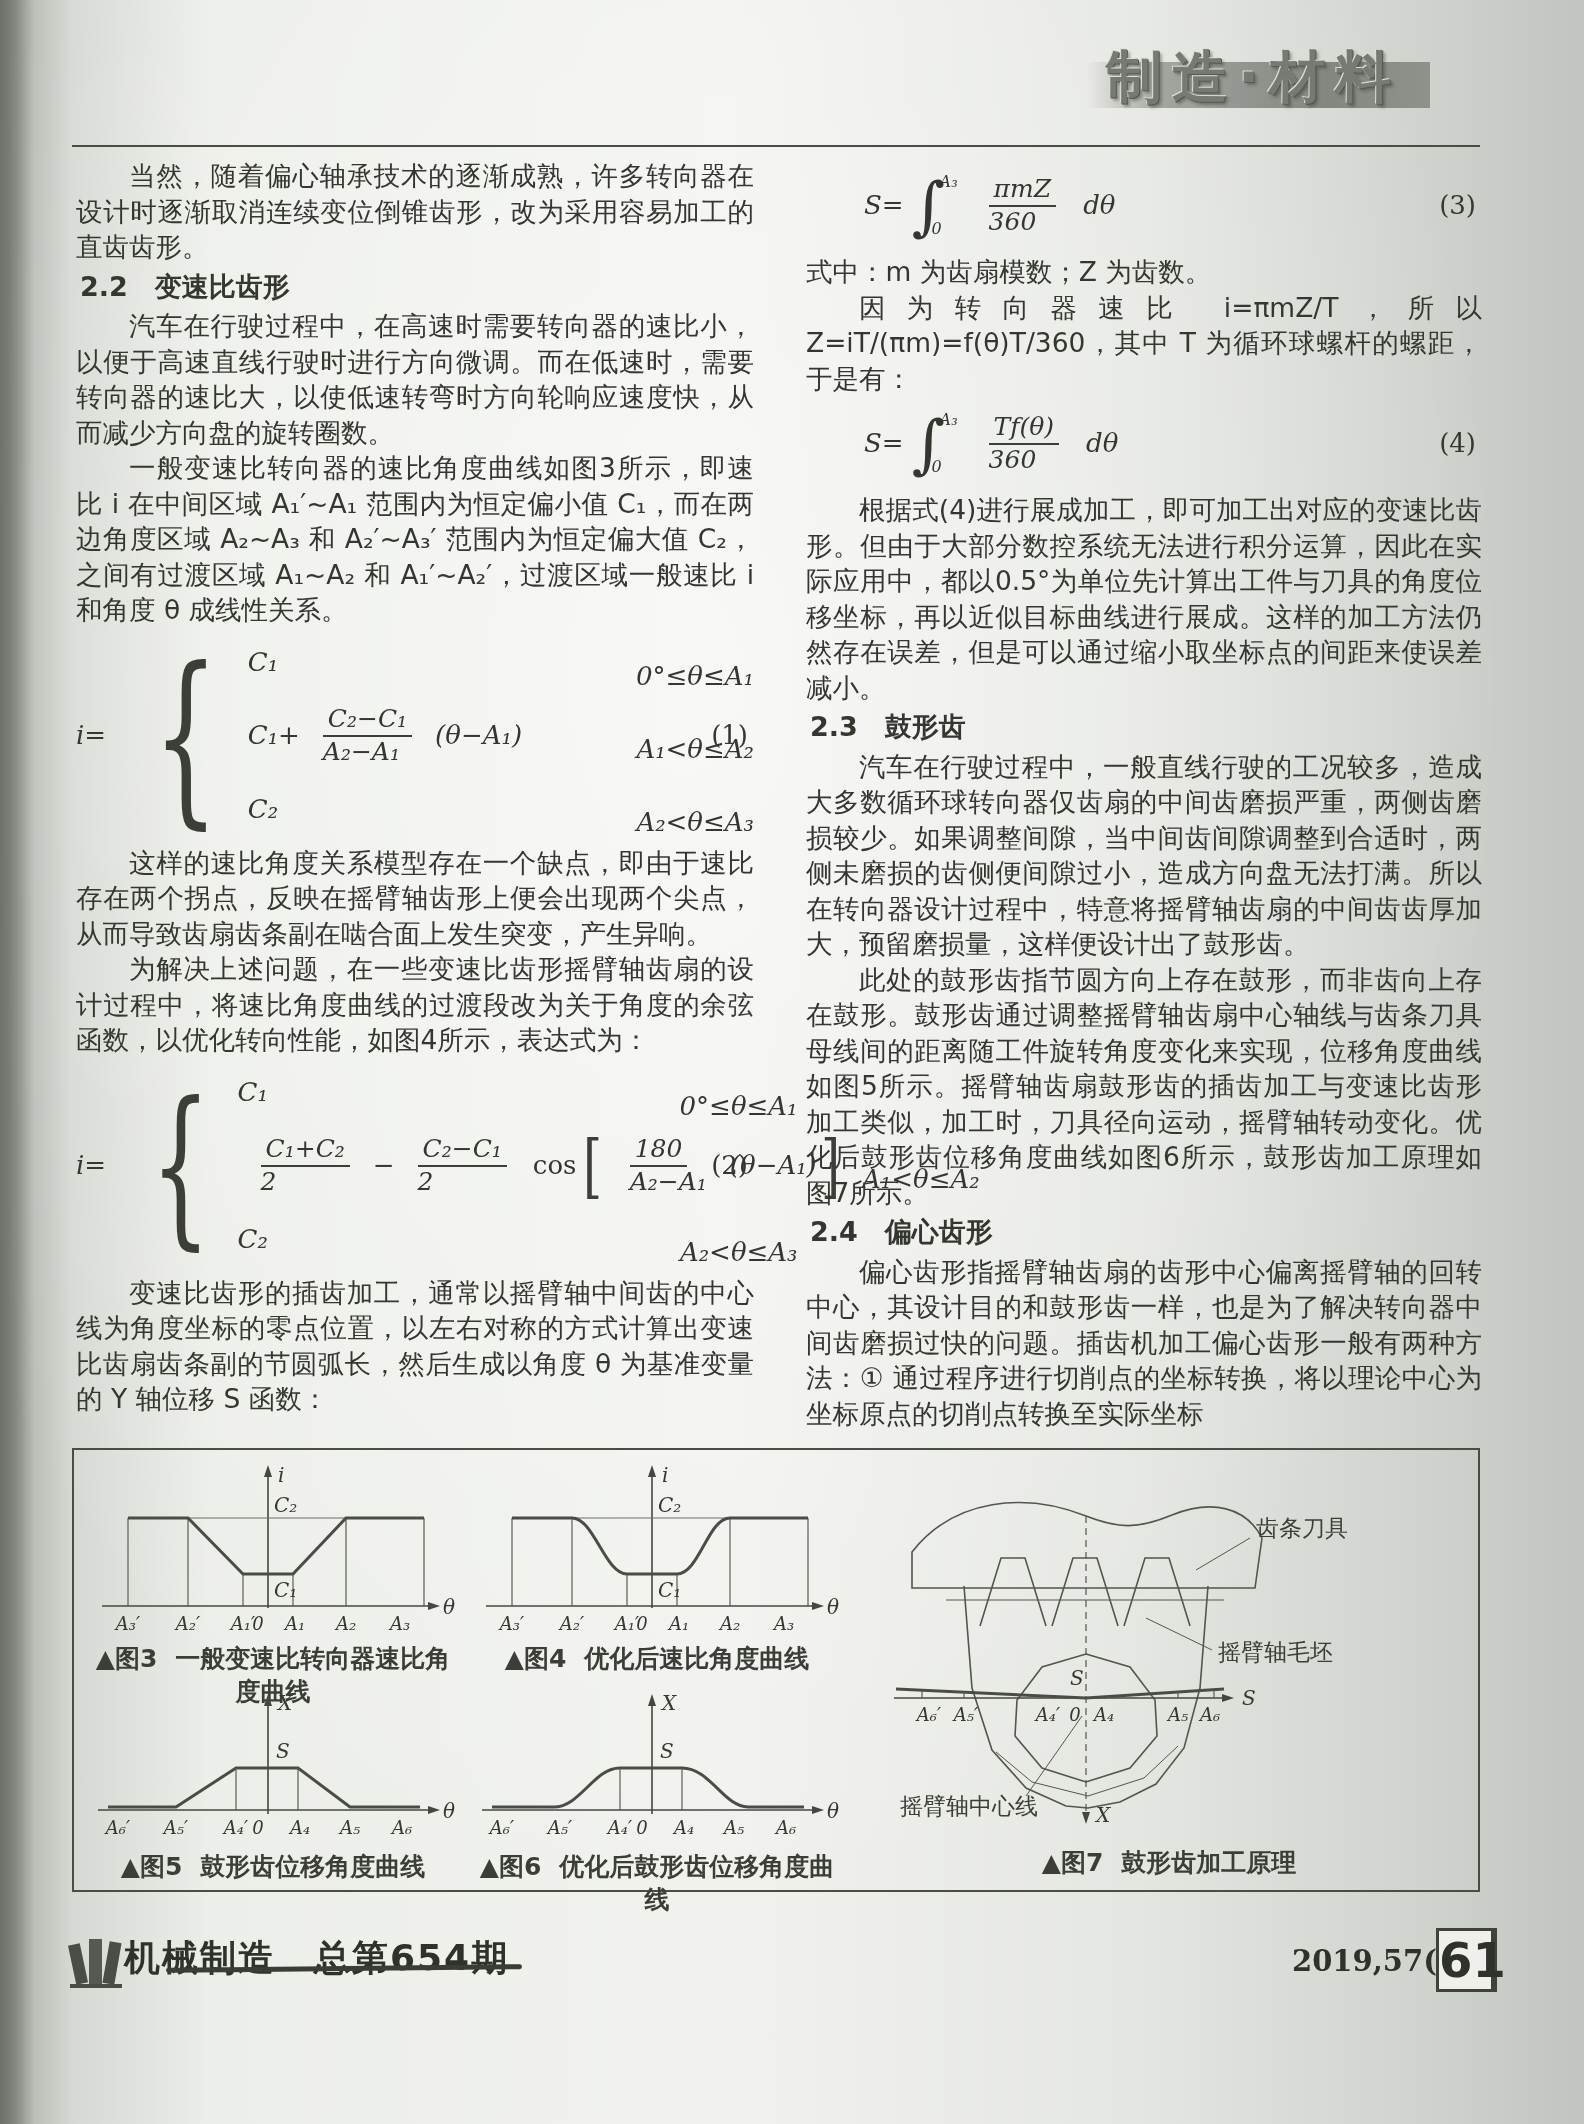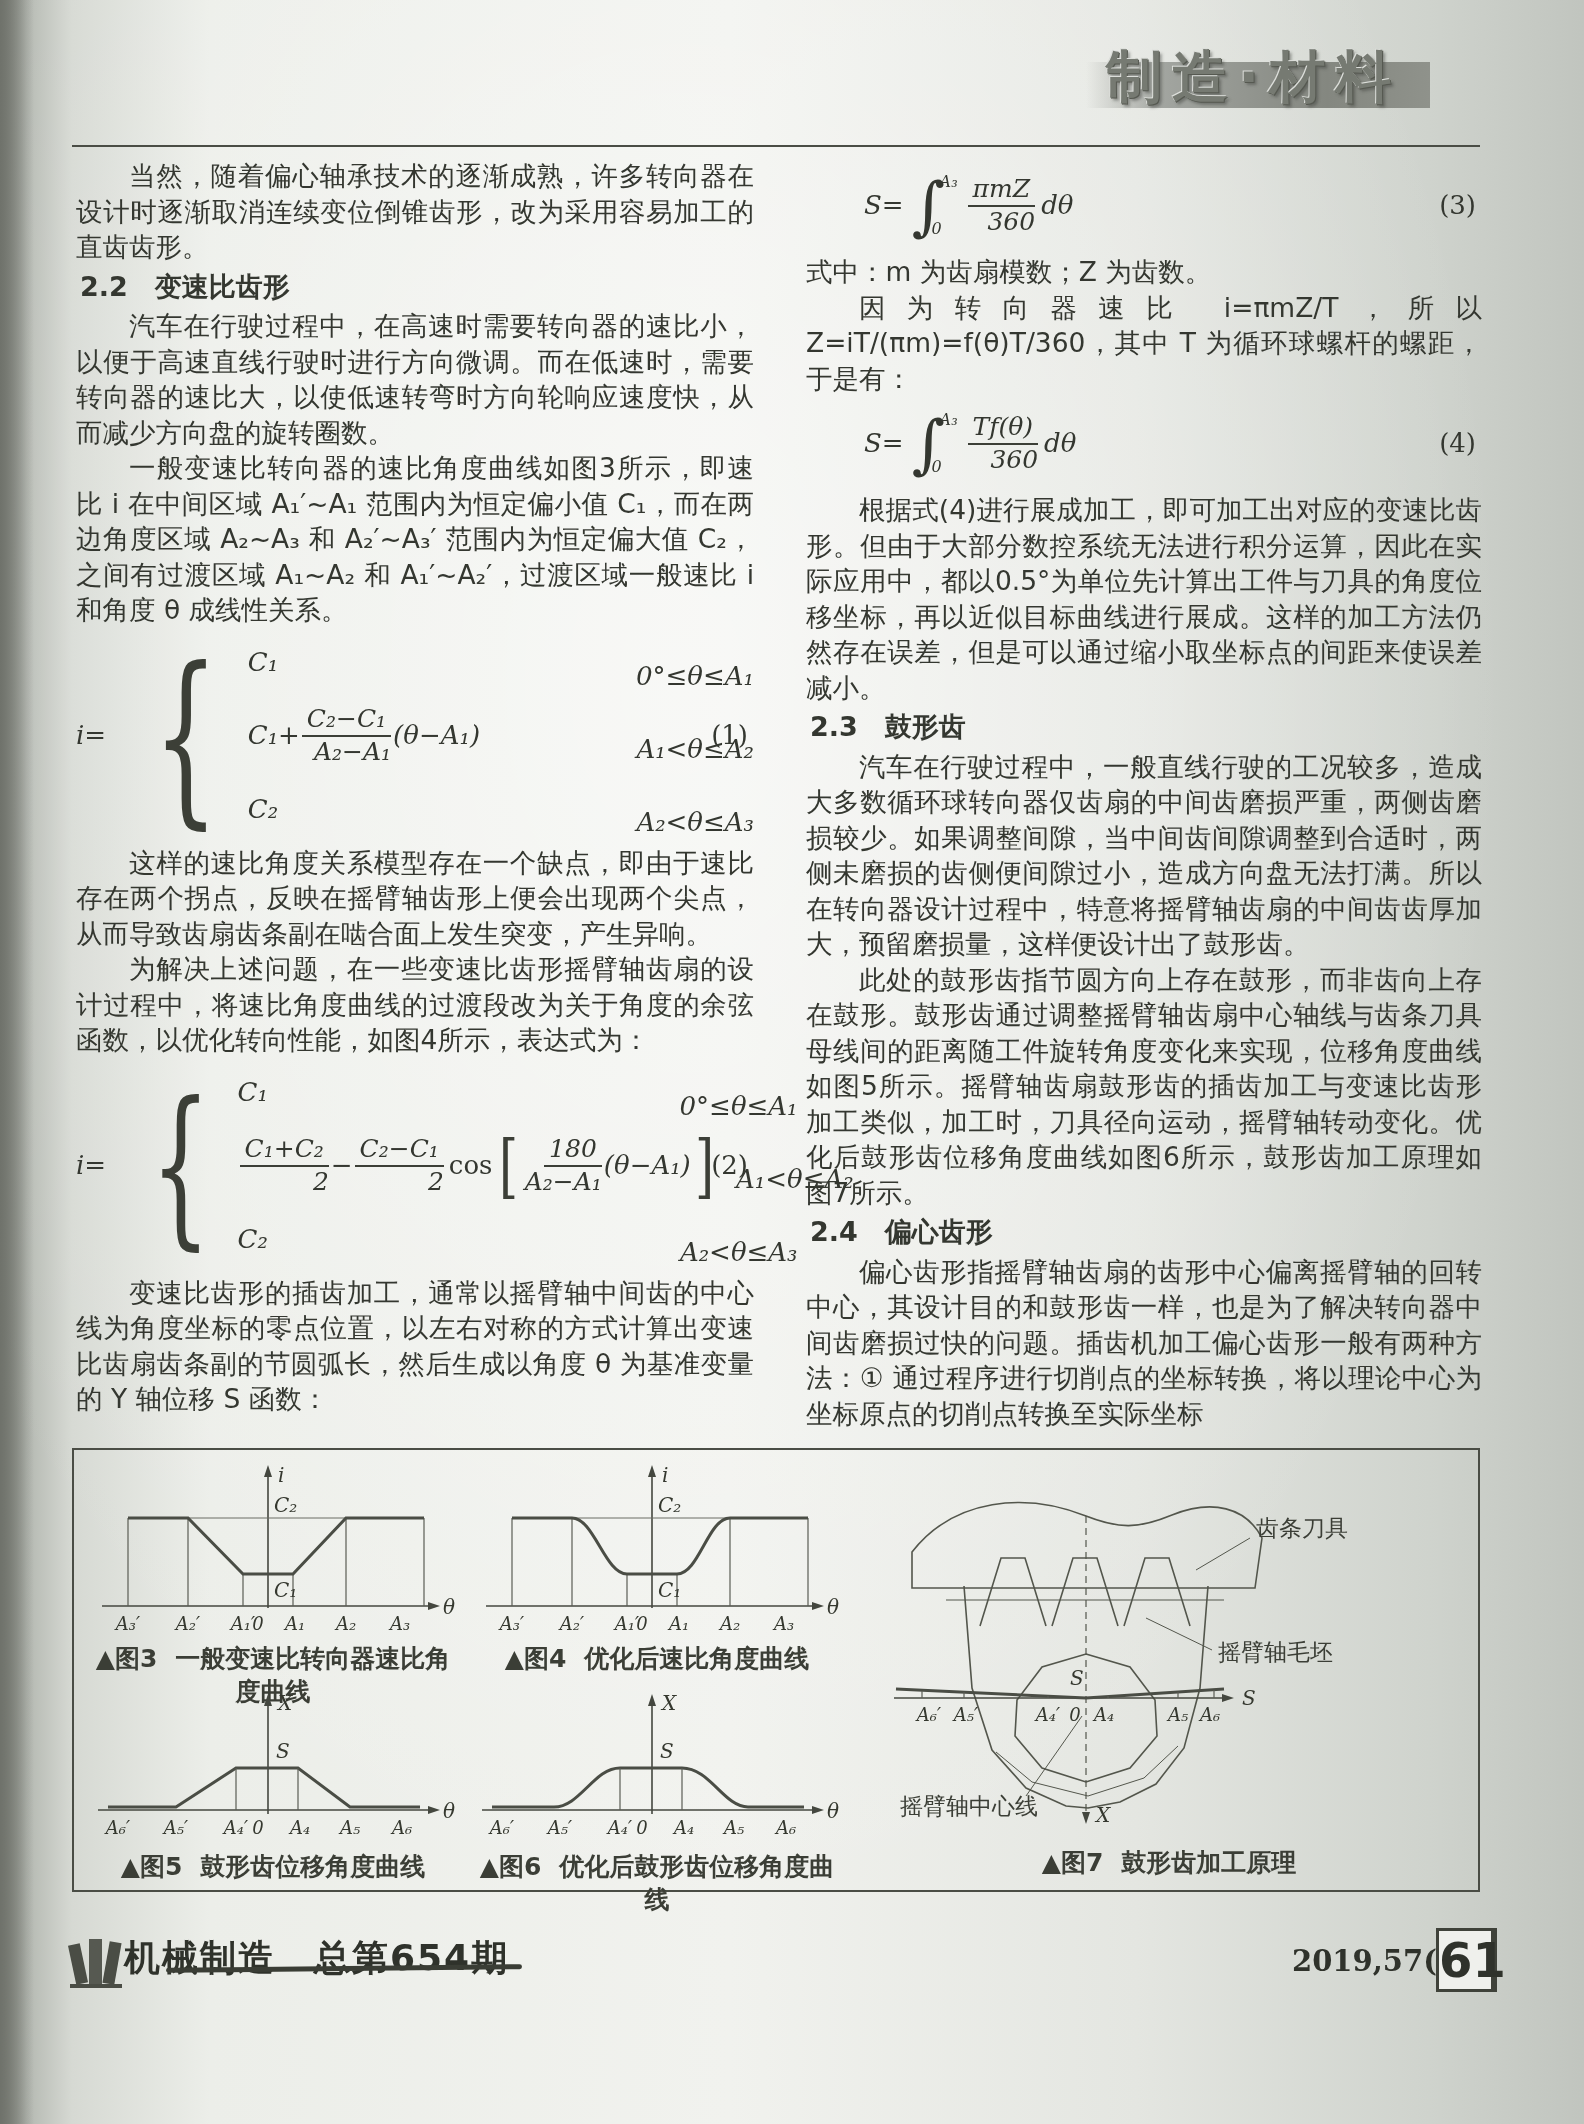--- a/index.html
+++ b/index.html
@@ -34,21 +34,21 @@
   .pw{padding:4px 0;}
   .pw .brace{font-size:188px;font-weight:200;line-height:.92;font-style:normal;
     transform:scaleX(.55);display:inline-block;color:#3c3f37;margin-left:14px;}
   .pw.tall .brace{font-size:172px;}
   .pw .rows{display:flex;flex-direction:column;width:520px;margin-left:2px;}
   .pw.wide .rows{width:560px;}
   .pwrow{display:flex;align-items:center;justify-content:space-between;min-height:44px;}
   .pwrow.mid{min-height:84px;}
   .pwrow .expr{display:inline-flex;align-items:center;white-space:nowrap;}
   .pwrow .cond{margin-left:18px;white-space:nowrap;margin-top:27px;}
-  .frac{display:inline-flex;flex-direction:column;align-items:flex-end;margin:0 2px;font-size:25px;line-height:1.15;}
+  .frac{display:inline-flex;flex-direction:column;align-items:flex-start;margin:0 23px;font-size:25px;line-height:1.15;}
   .frac .fnum{border-bottom:2px solid #3c3f37;padding:0 5px 1px;}
   .frac .fden{padding-top:1px;}
   .fn{font-style:normal;margin:0 3px;}
   .bigbr{font-size:70px;font-weight:200;font-style:normal;line-height:0;
     display:inline-block;transform:scaleX(.7);color:#3c3f37;}
   .int-eq{min-height:92px;margin:2px 0;padding-left:58px;}
   .int-wrap{position:relative;display:inline-block;width:52px;height:80px;margin:0 2px;}
   .int-sign{font-size:64px;font-style:normal;line-height:80px;position:absolute;left:0;top:0;}
   .int-sup{position:absolute;left:28px;top:-2px;font-size:16px;}
   .int-sub{position:absolute;left:20px;bottom:0;font-size:16px;}

